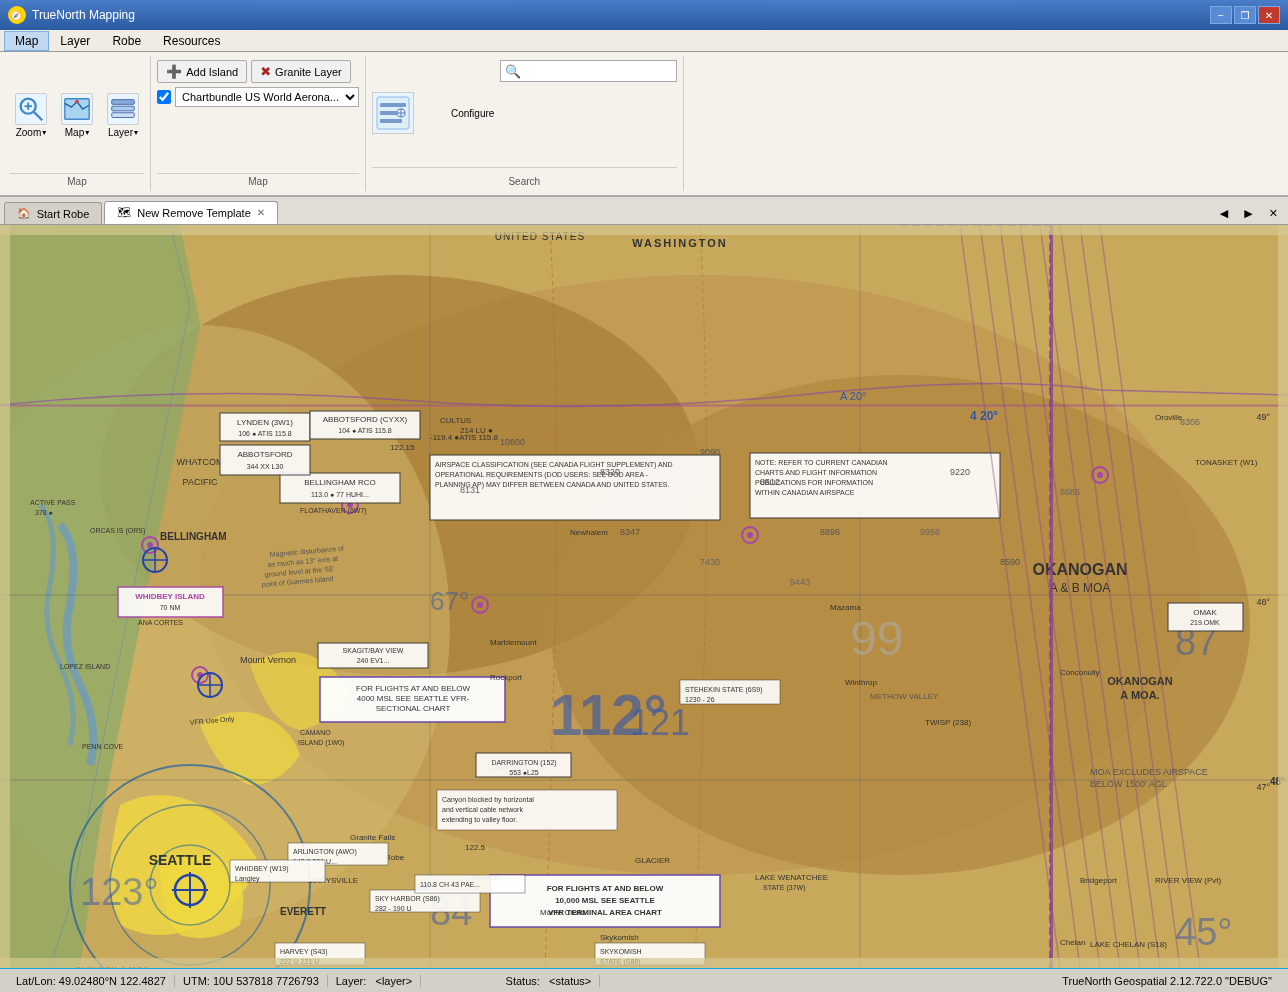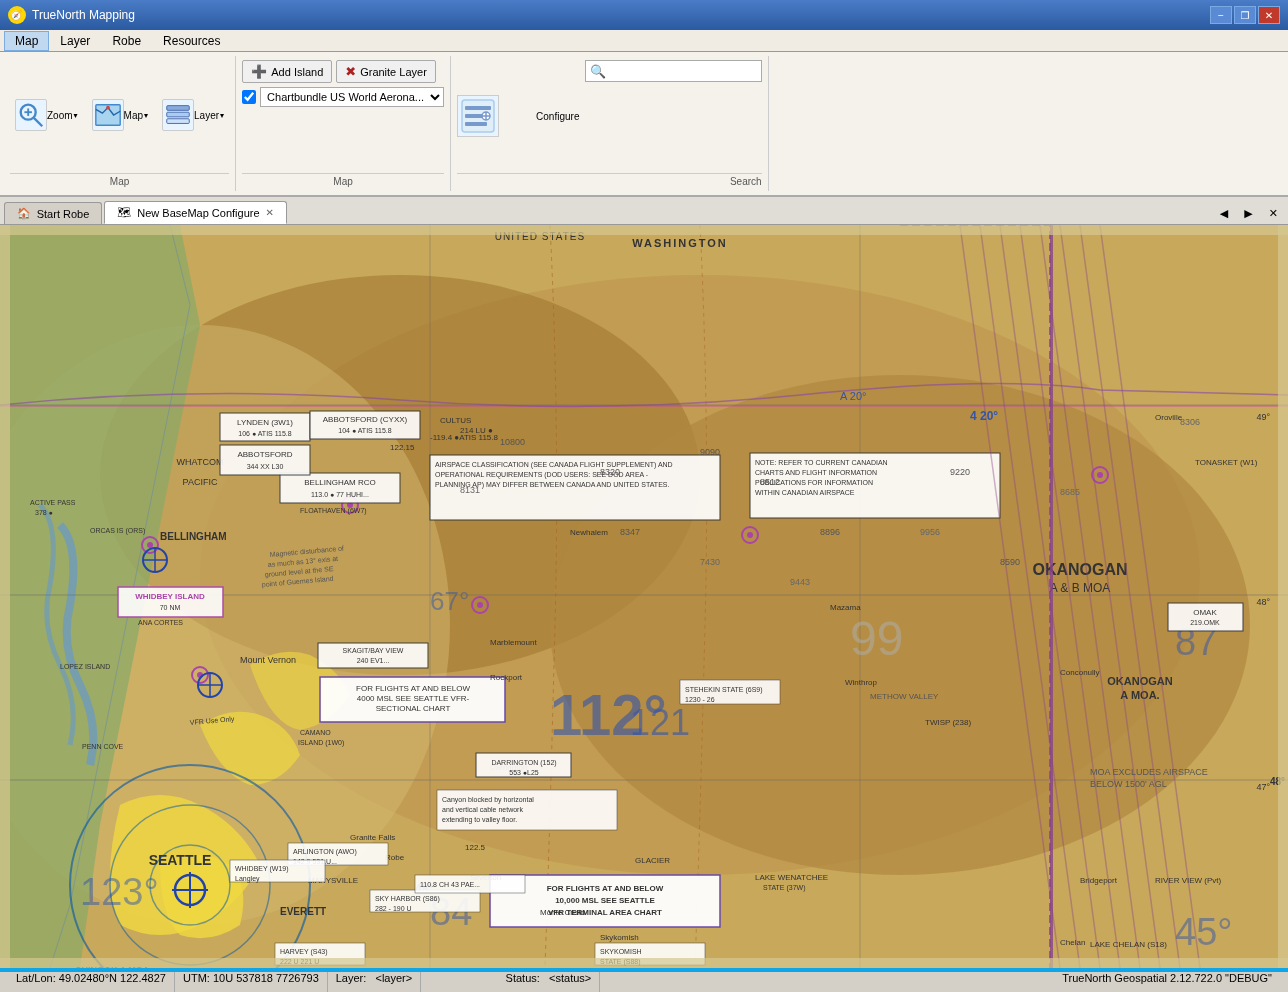--- a/index.html
+++ b/index.html
@@ -45,21 +45,22 @@
       background: #f5f2ec;
       border-bottom: 2px solid #aaa;
       display: flex;
       align-items: stretch;
       padding: 4px;
       gap: 0;
     }
     
     .tool-btn {
       display: flex;
-      flex-direction: row;
+      flex-direction: column;
+      align-items: center;
       justify-content: center;
       cursor: pointer;
       padding: 4px;
       border: 1px solid transparent;
       border-radius: 2px;
       min-width: 40px;
     }
     .tool-icon { width: 32px; height: 32px; margin-bottom: 2px; }
     .tool-label { font-size: 10px; text-align: center; }
     .tool-label-with-arrow { display: flex; align-items: center; gap: 1px; }
@@ -110,22 +111,23 @@
       position: relative;
       flex: 1;
       overflow: hidden;
       height: calc(992px - 30px - 22px - 145px - 28px - 24px);
     }
 
     
     .status-bar {
       height: 24px;
       background: #d4d0c8;
-      border-top: 4px solid #0ea5e9;
-      display: flex;
+      border-top: 1px solid #0ea5e9;
+      display: flex;
+      align-items: center;
       padding: 0 8px;
       font-size: 11px;
       gap: 0;
     }
     .status-section {
       padding: 0 8px;
       border-right: 1px solid #aaa;
     }
     .status-section:last-child { border-right: none; margin-left: auto; }
 
@@ -194,22 +196,22 @@
       padding: 4px 6px;
       border-right: 1px solid #ccc;
       min-width: 240px;
     }
     .search-top {
       display: flex;
       gap: 6px;
       flex: 1;
     }
     .search-footer {
-      font-size: 10px; color: #555; text-align: right;
-      border-top: 1px solid #ccc; padding-top: 2px; margin-top: 2px;
+      font-size: 10px; color: #555; text-align: center;
+      border-top: 1px solid #ccc; padding-top: 8px; margin-top: 2px;
     }
     .configure-wrap {
       display: flex;
       flex-direction: row;
       align-items: center;
       cursor: pointer;
       gap: 37px;
     }
     .configure-square {
       width: 42px;
@@ -355,21 +357,21 @@
 
 </div>
 
 <div class="tab-bar">
   <div class="tab">
     <span>🏠</span>
     <span>Start Robe</span>
   </div>
   <div class="tab active">
     <span>🗺</span>
-    <span>New BaseMap Configure</span>
+    <span>New Remove Template</span>
     <span class="tab-close">✕</span>
   </div>
   <div class="tab-controls">
     <span style="font-size:11px; cursor:pointer; padding:2px 6px;">◀</span>
     <span style="font-size:11px; cursor:pointer; padding:2px 6px;">▶</span>
     <span style="font-size:11px; cursor:pointer; padding:2px 6px;">✕</span>
   </div>
 </div>
 
 <div class="map-container" style="height: calc(992px - 30px - 22px - 145px - 28px - 24px); position: relative; overflow: hidden;">

